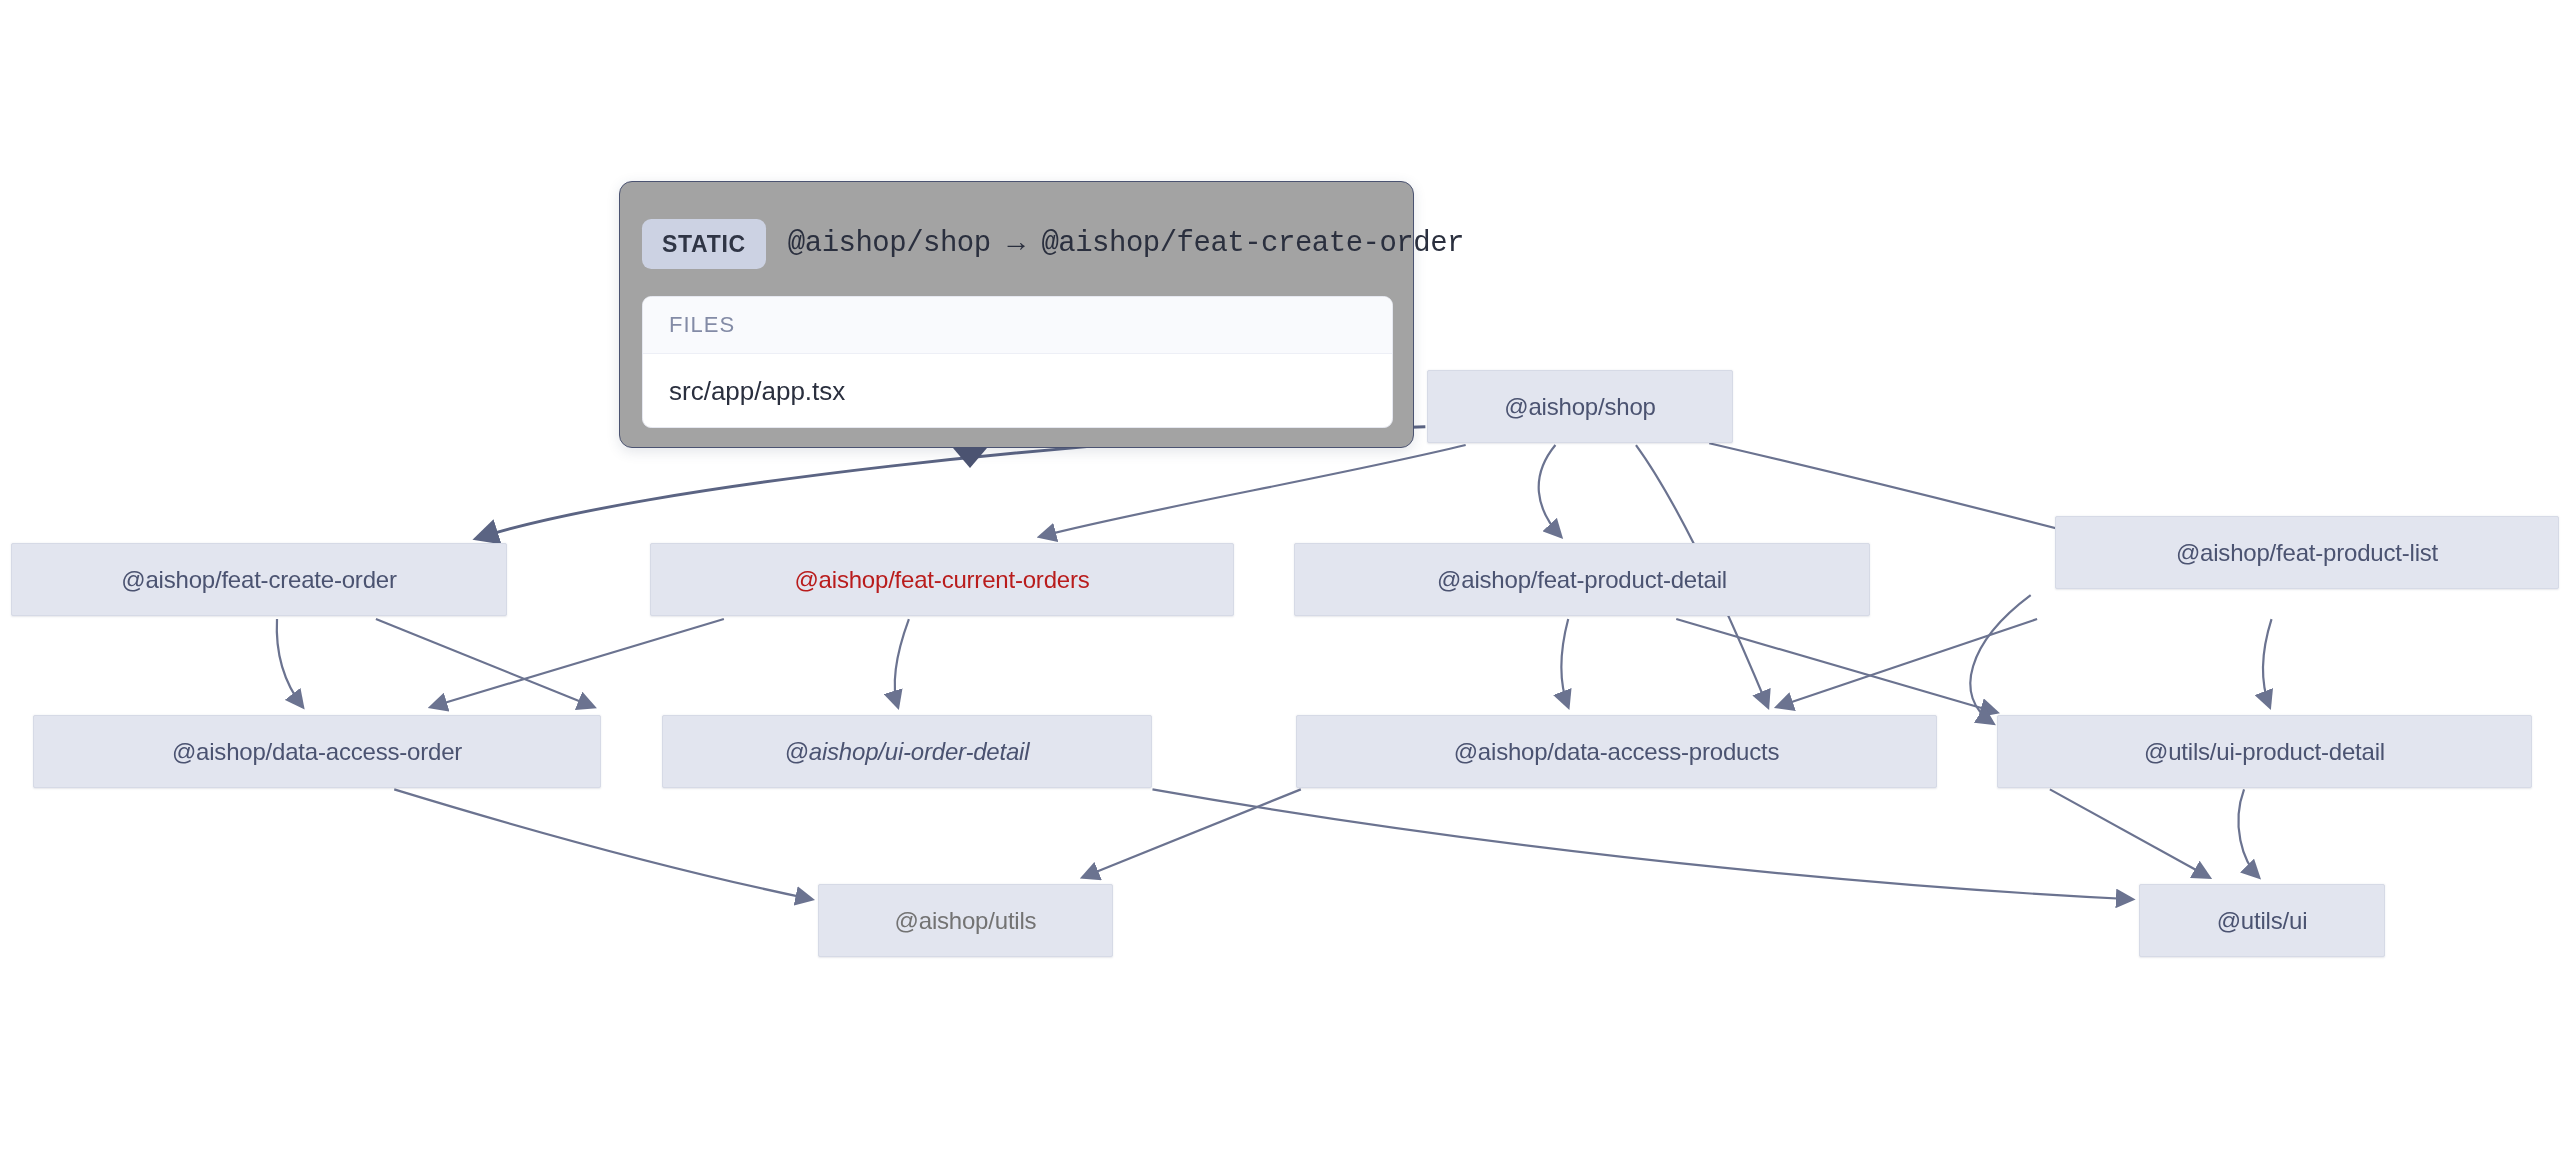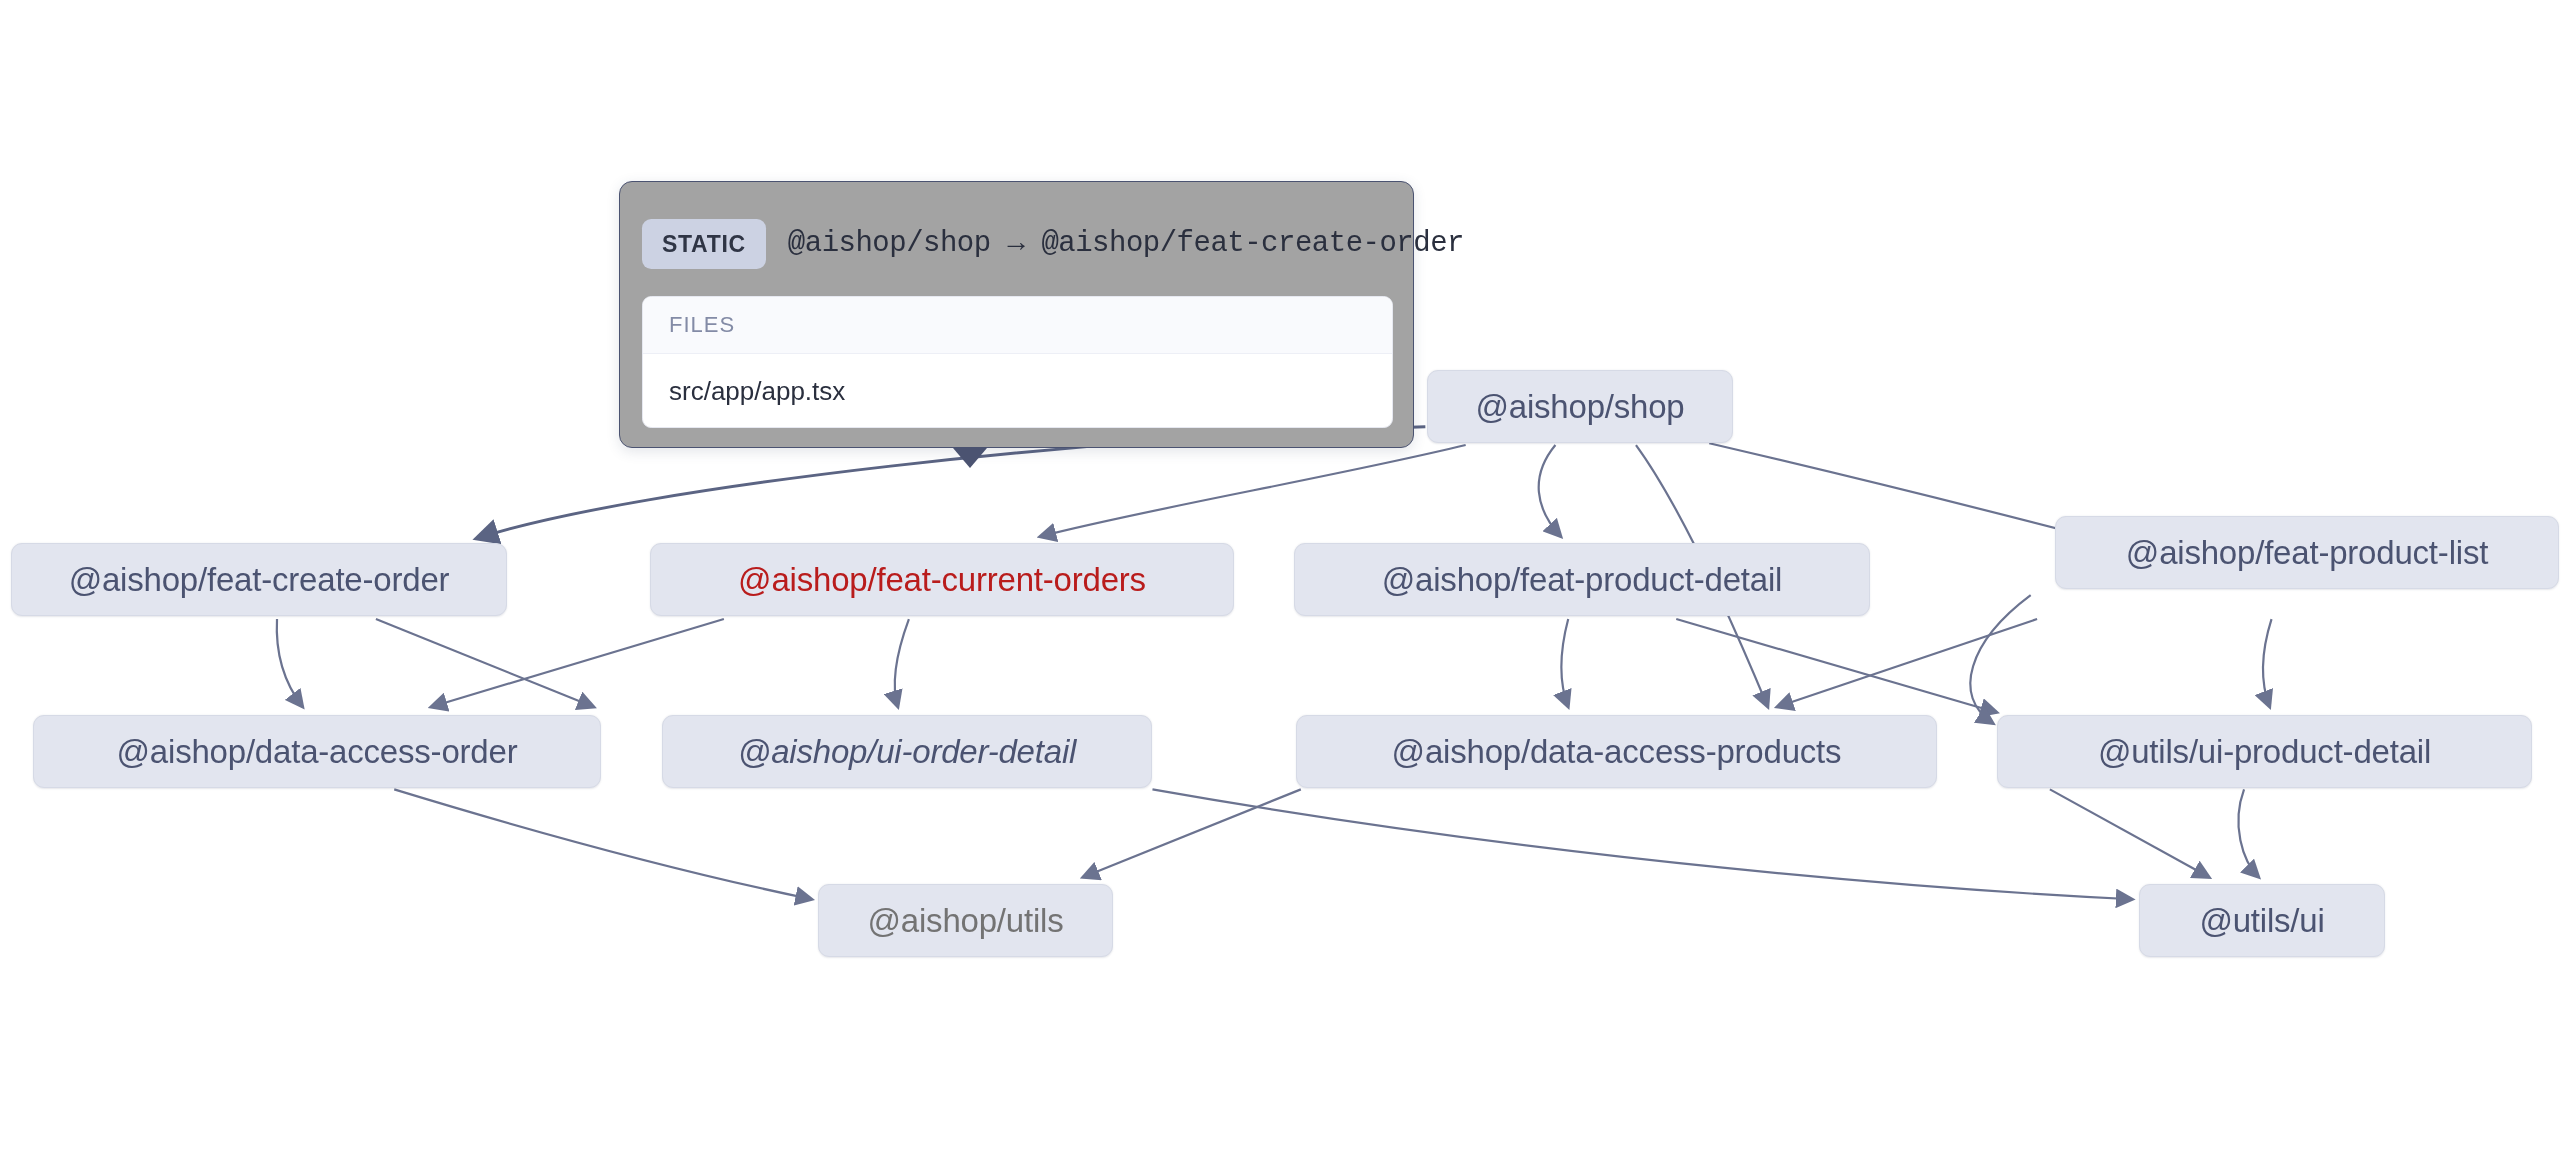--- a/index.html
+++ b/index.html
@@ -24,28 +24,28 @@
     top: 0;
     width: 2576px;
     height: 1163px;
     pointer-events: none;
   }
   .node {
     position: absolute;
     box-sizing: border-box;
     background: #e2e5ef;
     border: 0.9px solid #d6dae6;
-    border-radius: 11px;
+    border-radius: 2px;
     box-shadow: 0 0.9px 1.8px rgba(60,70,100,0.13);
     display: flex;
     align-items: center;
     justify-content: center;
     color: #4b5371;
     font-family: "Liberation Sans", sans-serif;
-    font-size: 33px;
+    font-size: 24px;
     letter-spacing: -0.2px;
     white-space: nowrap;
     cursor: pointer;
   }
   .node-label {
     display: block;
     line-height: 1;
     padding: 0 1.8px;
   }
 

